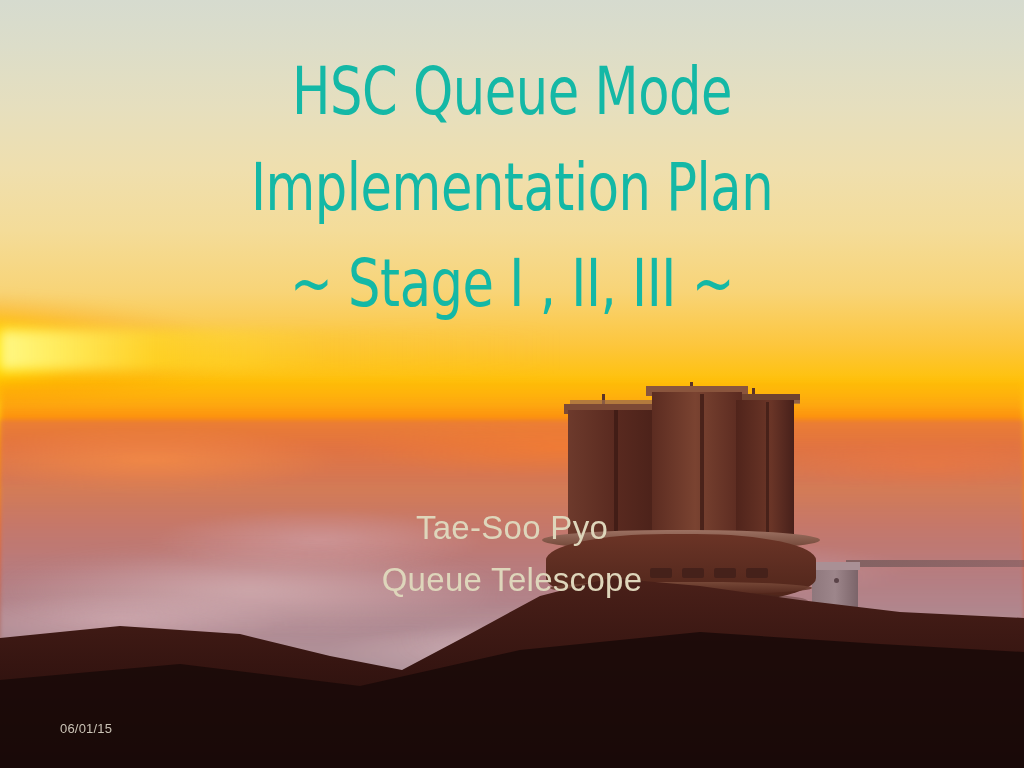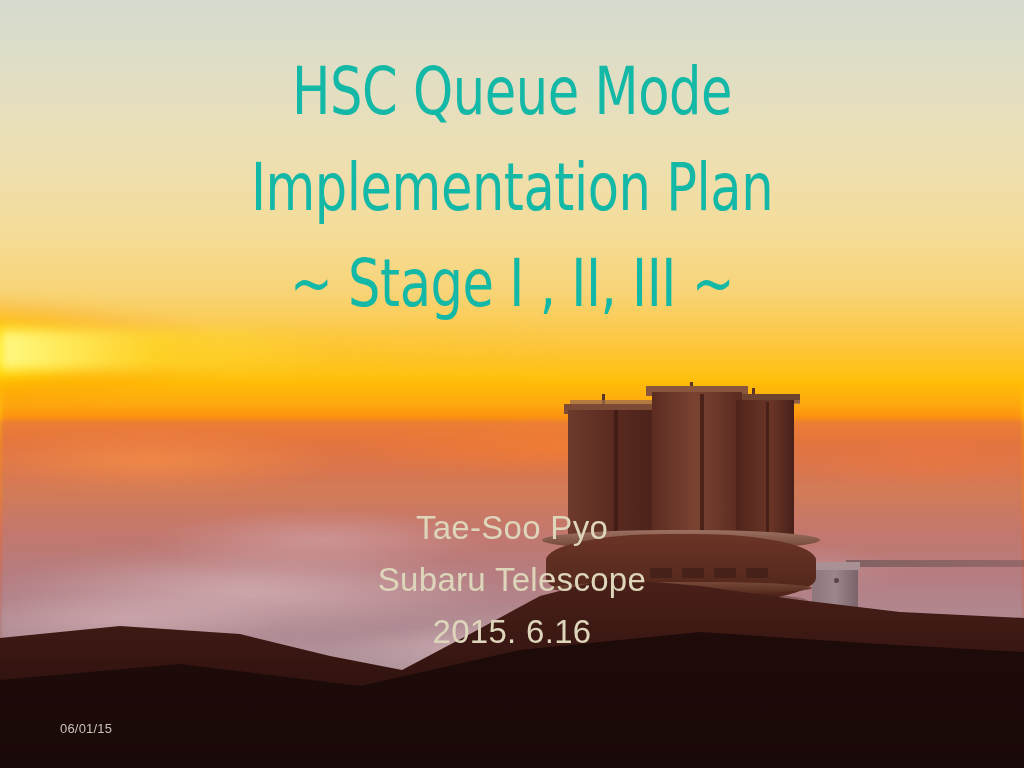--- a/index.html
+++ b/index.html
@@ -275,19 +275,18 @@
   </div>
 
   <div id="title-block">
     <span class="tline">HSC Queue Mode</span>
     <span class="tline">Implementation Plan</span>
     <span class="tline">~ Stage I , II, III ~</span>
   </div>
 
   <div id="subtitle-block">
     <span class="sline">Tae-Soo Pyo</span>
-    <span class="sline">Subaru Telescope</span>
-    <span class="sline">2015. 6.16</span>
+    <span class="sline">Queue Telescope</span>
   </div>
 
   <div id="date-stamp">06/01/15</div>
 
 </div>
 
 </body></html>

